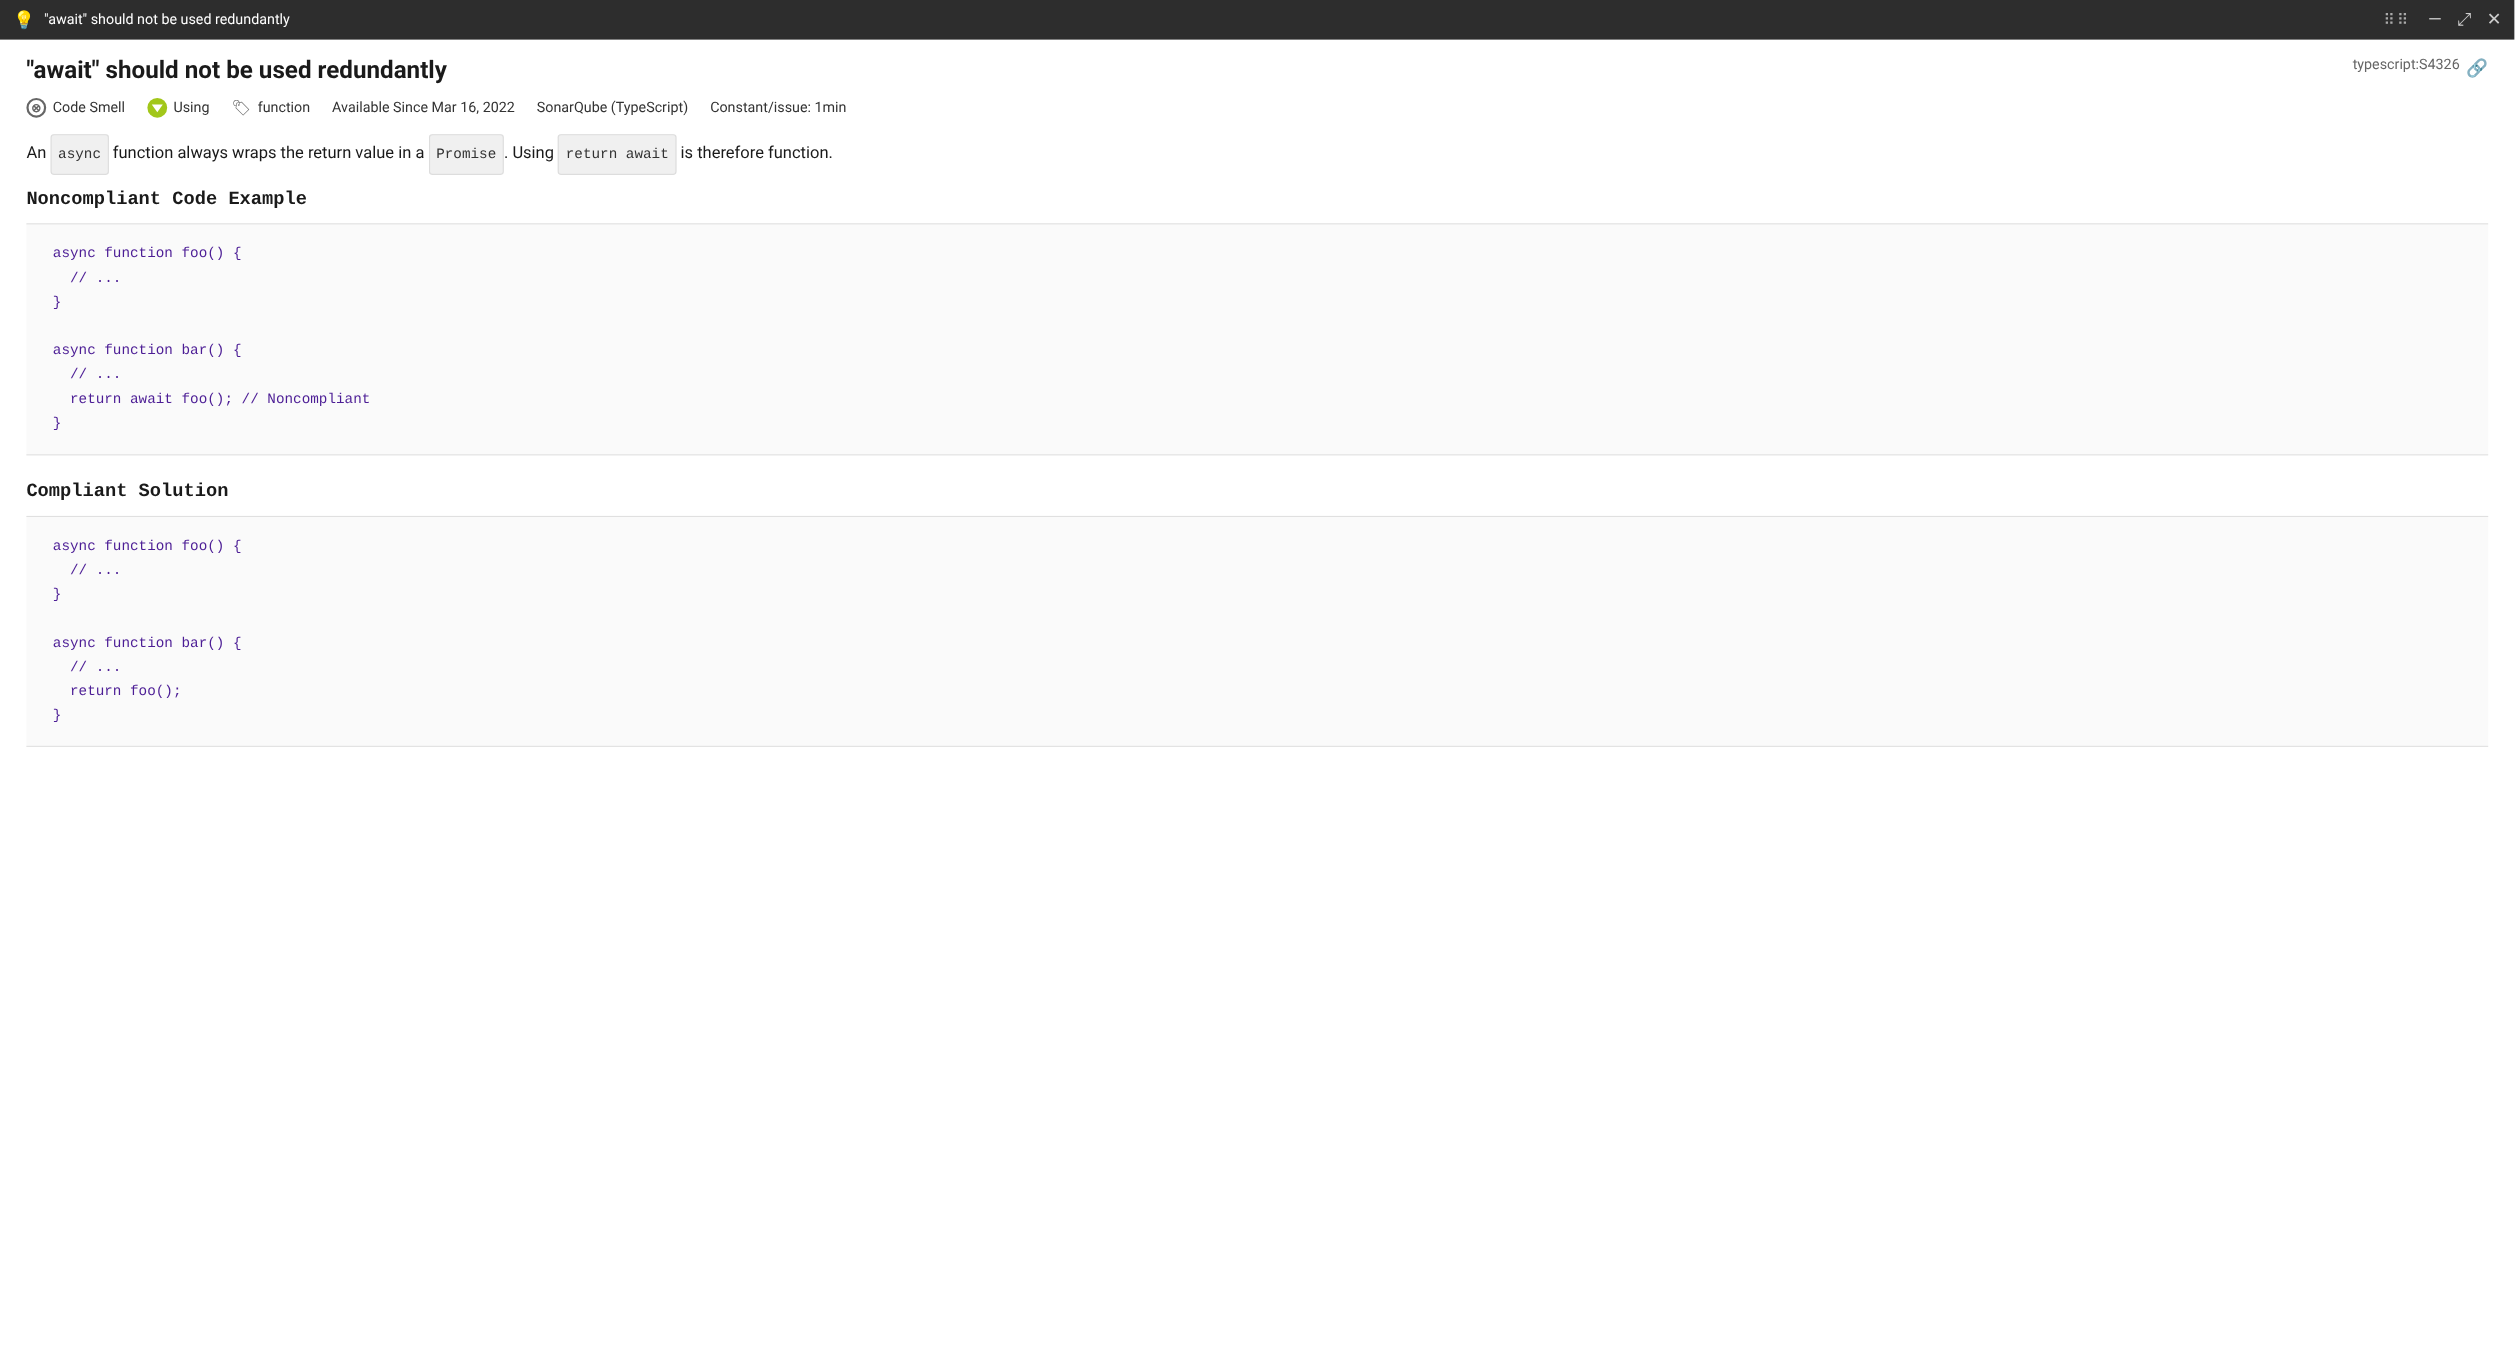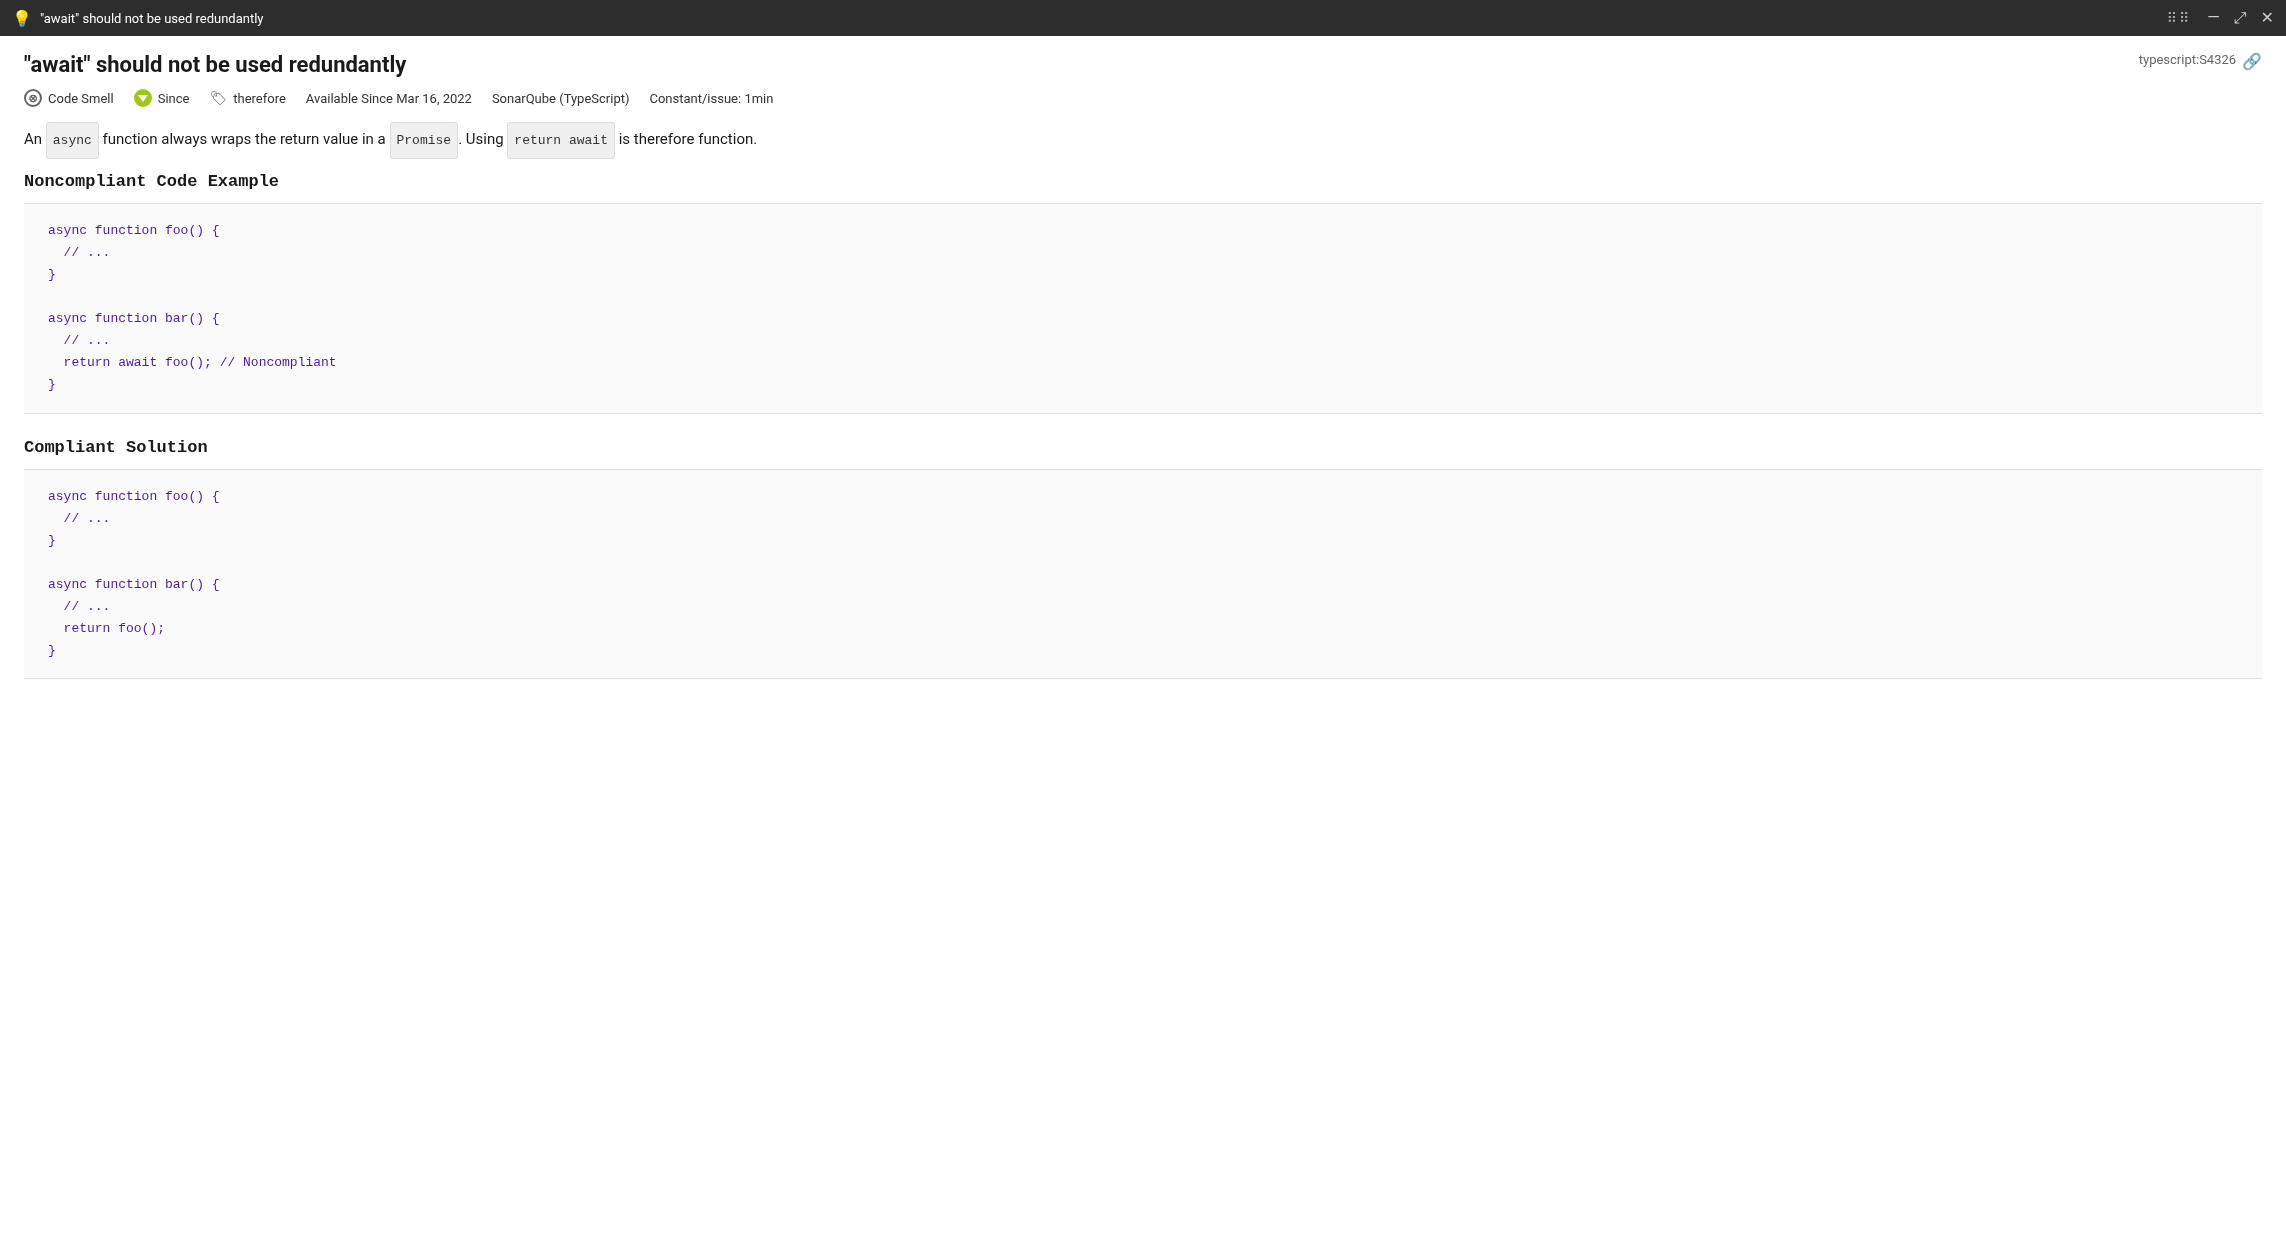--- a/index.html
+++ b/index.html
@@ -212,25 +212,25 @@
     </div>
   </div>
 
   <div class="meta-row">
     <div class="meta-item">
       <span class="icon-code-smell">⊗</span>
       <span>Code Smell</span>
     </div>
     <div class="meta-item">
       <span class="icon-minor"></span>
-      <span>Since</span>
+      <span>Using</span>
     </div>
     <div class="meta-item">
       <span class="icon-tag">🏷</span>
-      <span>therefore</span>
+      <span>function</span>
     </div>
     <div class="meta-item">
       <span>Available Since Mar 16, 2022</span>
     </div>
     <div class="meta-item">
       <span>SonarQube (TypeScript)</span>
     </div>
     <div class="meta-item">
       <span>Constant/issue: 1min</span>
     </div>

